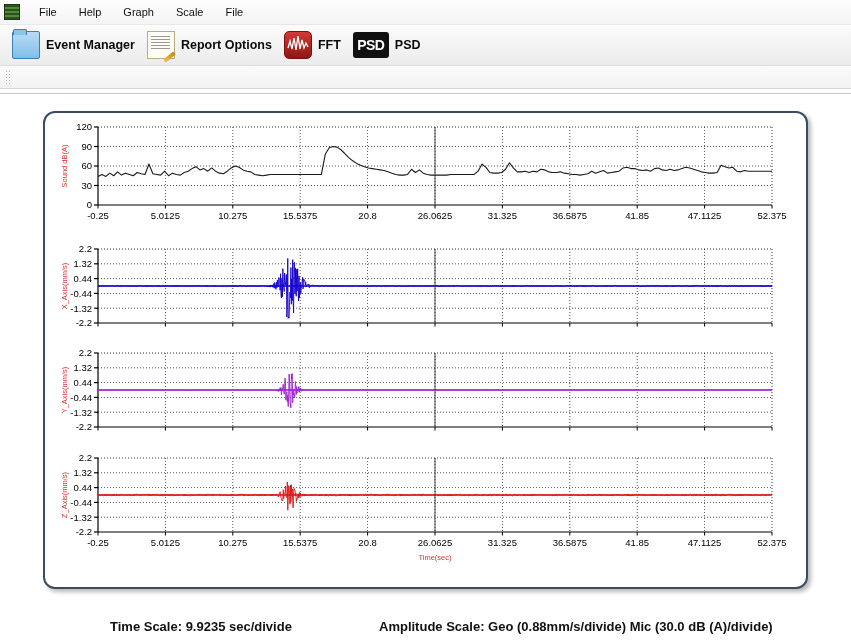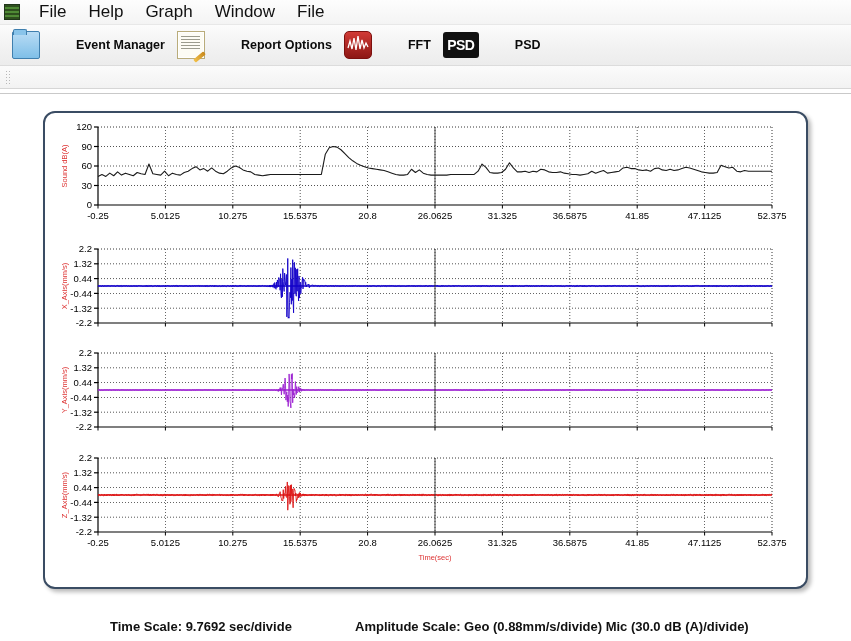--- a/index.html
+++ b/index.html
@@ -20,33 +20,33 @@
   }
   .applogo{
     width:16px;height:16px;margin-right:8px;flex:none;
     background:
       repeating-linear-gradient(0deg,#2e4f1e 0 2px,#4f8a35 2px 4px),
       #37612a;
     border:1px solid #20361a;
     box-sizing:border-box;
   }
   .menuitem{
-    font-size:17px;color:#111;padding:3px 11px;cursor:default;white-space:nowrap;
+    font-size:11px;color:#111;padding:3px 11px;cursor:default;white-space:nowrap;
   }
 
   
   .toolbar{
     height:40px;display:flex;align-items:center;
     background:linear-gradient(to bottom,#fcfcfc 0%,#f2f2f2 55%,#ececec 100%);
     border-bottom:1px solid #dcdcdc;
     padding-left:6px;
   }
   .tbtn{
     display:flex;align-items:center;height:34px;padding:0 5px;cursor:default;
-    border:1px solid transparent;border-radius:3px;gap:30px;
+    border:1px solid transparent;border-radius:3px;
   }
   .tbtn .lbl{font-size:12.5px;color:#0b0b0b;margin-left:6px;white-space:nowrap;font-weight:600;}
   .ticon{width:26px;height:26px;flex:none;position:relative;}
 
   
   .ic-folder{
     background:linear-gradient(to bottom,#b9dcf5 0%,#7fbfe8 100%);
     border:1px solid #3f7fae;border-radius:2px;
   }
   .ic-folder:before{
@@ -124,35 +124,35 @@
     box-sizing:border-box;
   }
   .plots{position:absolute;left:0;top:0;width:765px;height:478px;}
 
   .footer{
     position:absolute;left:0;top:612px;width:851px;height:29px;
     display:flex;align-items:center;
     font-size:13px;font-weight:bold;color:#111;
   }
   .footer .f1{position:absolute;left:110px;}
-  .footer .f2{position:absolute;left:355px;}
+  .footer .f2{position:absolute;left:379px;}
 
   svg text{font-family:"Liberation Sans", sans-serif;}
 </style>
 </head>
 <body>
 
 <div class="app">
 
   <div class="menubar">
     <div class="applogo"></div>
     <div class="menuitem">File</div>
     <div class="menuitem">Help</div>
     <div class="menuitem">Graph</div>
-    <div class="menuitem">Window</div>
+    <div class="menuitem">Scale</div>
     <div class="menuitem">File</div>
   </div>
 
   <div class="toolbar">
 
     <div class="tbtn">
       <div class="ticon ic-folder"></div>
       <div class="lbl">Event Manager</div>
     </div>
 
@@ -398,17 +398,17 @@
           <text x="0" y="0" font-size="7.5" fill="#d33" text-anchor="middle" transform="translate(24,384) rotate(-90)">Z_Axis(mm/s)</text>
           <text x="392" y="449" text-anchor="middle" font-size="7.5" fill="#d33">Time(sec)</text>
           <path d="M55.00,384.38L55.45,384.71L55.90,383.10L56.35,384.13L56.80,383.90L57.25,384.13L57.70,384.70L58.15,384.47L58.60,383.42L59.05,383.43L59.50,384.30L59.95,384.62L60.40,384.75L60.85,384.87L61.29,383.20L61.74,384.48L62.19,384.45L62.64,384.15L63.09,384.17L63.54,384.85L63.99,383.19L64.44,384.41L64.89,383.87L65.34,383.39L65.79,383.77L66.24,383.68L66.69,384.57L67.14,383.16L67.59,383.80L68.04,383.54L68.49,384.64L68.94,384.66L69.39,383.67L69.84,383.10L70.29,384.91L70.74,383.43L71.19,383.27L71.64,384.87L72.09,384.14L72.54,383.94L72.99,383.47L73.43,383.19L73.88,384.88L74.33,384.33L74.78,383.69L75.23,384.84L75.68,384.14L76.13,384.19L76.58,384.62L77.03,383.37L77.48,383.79L77.93,384.11L78.38,383.16L78.83,384.19L79.28,383.13L79.73,383.68L80.18,384.26L80.63,384.20L81.08,384.04L81.53,384.44L81.98,384.25L82.43,383.54L82.88,383.08L83.33,383.54L83.78,384.77L84.23,384.32L84.68,383.74L85.13,383.82L85.58,383.38L86.02,384.34L86.47,383.75L86.92,384.79L87.37,384.31L87.82,384.57L88.27,384.58L88.72,384.89L89.17,383.74L89.62,384.19L90.07,384.58L90.52,384.50L90.97,383.33L91.42,384.64L91.87,383.28L92.32,383.99L92.77,383.48L93.22,383.12L93.67,383.40L94.12,383.79L94.57,383.24L95.02,383.30L95.47,383.86L95.92,383.70L96.37,383.78L96.82,384.28L97.27,384.58L97.72,383.64L98.16,384.35L98.61,384.05L99.06,384.25L99.51,384.05L99.96,383.31L100.41,383.27L100.86,383.60L101.31,383.48L101.76,383.38L102.21,384.05L102.66,383.68L103.11,383.73L103.56,383.24L104.01,383.43L104.46,383.33L104.91,384.17L105.36,383.20L105.81,383.19L106.26,384.79L106.71,384.02L107.16,384.29L107.61,383.10L108.06,384.79L108.51,384.46L108.96,383.63L109.41,383.94L109.86,383.21L110.30,384.23L110.75,383.19L111.20,383.25L111.65,383.84L112.10,383.81L112.55,384.49L113.00,383.51L113.45,383.33L113.90,383.52L114.35,383.33L114.80,383.78L115.25,384.79L115.70,384.12L116.15,384.45L116.60,384.56L117.05,384.88L117.50,383.53L117.95,384.52L118.40,383.51L118.85,384.85L119.30,384.89L119.75,384.84L120.20,383.45L120.65,384.56L121.10,384.41L121.55,383.28L122.00,383.67L122.44,384.74L122.89,384.81L123.34,383.58L123.79,384.41L124.24,383.66L124.69,383.51L125.14,383.60L125.59,383.91L126.04,384.89L126.49,384.01L126.94,383.41L127.39,383.88L127.84,384.89L128.29,384.17L128.74,383.14L129.19,383.77L129.64,383.87L130.09,383.59L130.54,384.68L130.99,384.39L131.44,384.01L131.89,384.89L132.34,384.69L132.79,383.95L133.24,384.45L133.69,383.96L134.14,383.16L134.59,384.27L135.03,383.99L135.48,384.17L135.93,384.90L136.38,383.88L136.83,383.54L137.28,384.12L137.73,383.87L138.18,383.92L138.63,383.63L139.08,384.31L139.53,384.57L139.98,384.63L140.43,384.49L140.88,383.47L141.33,384.75L141.78,384.46L142.23,383.21L142.68,384.88L143.13,383.67L143.58,384.36L144.03,383.94L144.48,384.53L144.93,383.86L145.38,384.57L145.83,384.86L146.28,384.43L146.73,384.89L147.17,384.70L147.62,384.92L148.07,383.50L148.52,384.06L148.97,384.48L149.42,384.12L149.87,384.84L150.32,383.78L150.77,384.14L151.22,384.35L151.67,383.76L152.12,384.21L152.57,384.39L153.02,383.96L153.47,383.59L153.92,384.17L154.37,384.18L154.82,383.13L155.27,384.40L155.72,384.61L156.17,384.52L156.62,383.30L157.07,383.35L157.52,383.39L157.97,384.32L158.42,383.58L158.87,384.24L159.31,384.40L159.76,383.32L160.21,384.37L160.66,384.06L161.11,384.69L161.56,384.30L162.01,383.57L162.46,384.88L162.91,384.01L163.36,384.73L163.81,383.76L164.26,383.08L164.71,383.17L165.16,384.37L165.61,383.94L166.06,383.44L166.51,383.26L166.96,383.12L167.41,384.16L167.86,383.59L168.31,384.45L168.76,383.64L169.21,383.28L169.66,384.62L170.11,384.49L170.56,383.31L171.01,384.24L171.45,383.51L171.90,383.87L172.35,383.81L172.80,384.23L173.25,383.93L173.70,383.95L174.15,383.48L174.60,383.72L175.05,383.60L175.50,384.02L175.95,383.58L176.40,383.37L176.85,383.24L177.30,384.90L177.75,383.78L178.20,383.20L178.65,383.58L179.10,383.88L179.55,384.00L180.00,383.77L180.45,384.92L180.90,384.14L181.35,383.83L181.80,384.31L182.25,384.46L182.70,384.10L183.15,384.50L183.60,383.78L184.04,384.87L184.49,383.88L184.94,383.75L185.39,384.75L185.84,384.38L186.29,384.23L186.74,384.31L187.19,384.63L187.64,383.13L188.09,384.64L188.54,383.19L188.99,384.66L189.44,384.44L189.89,383.11L190.34,383.80L190.79,383.66L191.24,384.08L191.69,384.78L192.14,384.07L192.59,384.18L193.04,384.34L193.49,384.26L193.94,383.83L194.39,384.50L194.84,384.61L195.29,383.34L195.74,383.76L196.18,383.18L196.63,384.23L197.08,383.97L197.53,383.16L197.98,383.55L198.43,383.37L198.88,384.01L199.33,383.16L199.78,383.14L200.23,383.81L200.68,384.80L201.13,383.13L201.58,384.54L202.03,383.45L202.48,383.82L202.93,383.39L203.38,383.90L203.83,384.02L204.28,384.34L204.73,384.79L205.18,383.88L205.63,384.76L206.08,383.40L206.53,384.31L206.98,384.39L207.43,383.99L207.88,383.87L208.32,384.14L208.77,384.07L209.22,384.68L209.67,383.71L210.12,384.73L210.57,383.79L211.02,384.36L211.47,383.38L211.92,383.83L212.37,383.46L212.82,383.14L213.27,384.08L213.72,384.41L214.17,384.79L214.62,384.02L215.07,383.49L215.52,384.47L215.97,384.73L216.42,384.84L216.87,383.33L217.32,384.02L217.77,384.29L218.22,383.21L218.67,384.90L219.12,383.13L219.57,383.54L220.02,383.79L220.46,384.05L220.91,383.18L221.36,384.84L221.81,383.69L222.26,383.57L222.71,384.73L223.16,383.31L223.61,383.80L224.06,383.31L224.51,383.91L224.96,384.17L225.41,384.21L225.86,383.82L226.31,383.77L226.76,384.46L227.21,384.64L227.66,383.15L228.11,384.79L228.56,383.55L229.01,384.19L229.46,383.12L229.91,384.70L230.36,383.24L230.81,383.75L231.26,383.94L231.71,384.12L232.16,383.59L232.61,384.61L233.05,384.15L233.50,382.88L233.95,384.17L234.40,384.85L234.85,384.68L235.30,385.90L235.75,384.73L236.20,382.38L236.65,382.61L237.10,380.69L237.55,384.08L238.00,386.51L238.45,387.67L238.90,389.64L239.35,389.02L239.80,389.69L240.25,378.71L240.70,387.59L241.15,382.69L241.60,382.58L242.05,382.49L242.50,375.38L242.95,384.88L243.40,386.38L243.85,386.27L244.30,370.96L244.75,399.16L245.19,389.24L245.64,374.64L246.09,374.97L246.54,385.55L246.99,393.25L247.44,374.15L247.89,390.75L248.34,373.66L248.79,382.94L249.24,377.94L249.69,389.32L250.14,396.76L250.59,381.28L251.04,377.38L251.49,378.96L251.94,378.86L252.39,384.99L252.84,382.00L253.29,390.54L253.74,387.88L254.19,388.46L254.64,385.14L255.09,382.83L255.54,386.78L255.99,382.57L256.44,381.50L256.89,386.13L257.33,381.95L257.78,384.87L258.23,384.73L258.68,385.34L259.13,383.95L259.58,382.95L260.03,384.45L260.48,382.88L260.93,384.59L261.38,383.23L261.83,384.90L262.28,384.47L262.73,383.06L263.18,384.00L263.63,384.76L264.08,383.85L264.53,384.61L264.98,384.30L265.43,384.15L265.88,384.49L266.33,383.76L266.78,383.64L267.23,384.65L267.68,383.62L268.13,383.41L268.58,384.72L269.03,383.20L269.47,384.14L269.92,384.44L270.37,383.89L270.82,383.37L271.27,384.41L271.72,384.60L272.17,384.31L272.62,383.08L273.07,384.17L273.52,383.62L273.97,383.29L274.42,384.02L274.87,384.51L275.32,384.39L275.77,384.51L276.22,384.72L276.67,383.59L277.12,384.90L277.57,383.99L278.02,384.87L278.47,383.84L278.92,384.82L279.37,383.18L279.82,384.01L280.27,383.71L280.72,384.09L281.17,384.48L281.62,384.84L282.06,383.77L282.51,383.27L282.96,384.79L283.41,383.08L283.86,384.57L284.31,384.39L284.76,384.20L285.21,384.82L285.66,384.92L286.11,384.56L286.56,383.82L287.01,384.31L287.46,383.11L287.91,384.08L288.36,383.51L288.81,384.58L289.26,384.80L289.71,383.78L290.16,383.95L290.61,383.79L291.06,384.27L291.51,383.18L291.96,384.35L292.41,384.74L292.86,384.67L293.31,384.67L293.76,384.92L294.20,384.54L294.65,384.13L295.10,384.83L295.55,384.43L296.00,384.45L296.45,383.28L296.90,383.09L297.35,384.87L297.80,383.25L298.25,384.43L298.70,384.08L299.15,383.21L299.60,384.02L300.05,383.45L300.50,384.26L300.95,383.59L301.40,384.19L301.85,384.73L302.30,384.79L302.75,383.23L303.20,383.29L303.65,383.76L304.10,383.26L304.55,384.65L305.00,384.81L305.45,383.80L305.90,383.55L306.34,384.80L306.79,383.10L307.24,384.86L307.69,384.74L308.14,383.57L308.59,384.78L309.04,384.44L309.49,383.60L309.94,383.39L310.39,384.37L310.84,384.69L311.29,384.18L311.74,384.61L312.19,383.40L312.64,383.58L313.09,383.14L313.54,384.44L313.99,384.71L314.44,384.52L314.89,384.58L315.34,383.10L315.79,383.76L316.24,384.27L316.69,384.35L317.14,383.82L317.59,383.74L318.04,383.91L318.48,383.94L318.93,383.80L319.38,383.46L319.83,383.64L320.28,384.29L320.73,384.33L321.18,384.08L321.63,384.75L322.08,383.41L322.53,383.10L322.98,383.16L323.43,384.72L323.88,384.61L324.33,383.30L324.78,384.43L325.23,384.05L325.68,384.70L326.13,383.40L326.58,383.54L327.03,384.17L327.48,383.12L327.93,383.28L328.38,383.12L328.83,383.35L329.28,384.16L329.73,384.32L330.18,383.46L330.63,383.85L331.07,384.23L331.52,383.16L331.97,384.78L332.42,383.15L332.87,383.81L333.32,383.91L333.77,383.15L334.22,383.83L334.67,383.76L335.12,384.90L335.57,384.30L336.02,384.62L336.47,384.22L336.92,384.42L337.37,384.90L337.82,384.54L338.27,383.80L338.72,384.42L339.17,383.40L339.62,383.84L340.07,383.37L340.52,384.06L340.97,384.01L341.42,383.22L341.87,383.82L342.32,383.65L342.77,384.55L343.21,384.39L343.66,383.13L344.11,384.35L344.56,383.14L345.01,383.26L345.46,383.19L345.91,384.87L346.36,384.17L346.81,383.93L347.26,383.24L347.71,383.51L348.16,383.92L348.61,384.85L349.06,384.10L349.51,384.08L349.96,383.90L350.41,384.75L350.86,384.81L351.31,383.58L351.76,383.52L352.21,384.82L352.66,383.71L353.11,383.57L353.56,384.52L354.01,383.75L354.46,383.16L354.91,383.61L355.35,383.60L355.80,383.73L356.25,383.28L356.70,383.20L357.15,384.92L357.60,384.65L358.05,383.09L358.50,384.65L358.95,383.85L359.40,383.66L359.85,384.74L360.30,383.53L360.75,384.14L361.20,384.10L361.65,383.15L362.10,384.57L362.55,384.25L363.00,383.92L363.45,383.86L363.90,384.23L364.35,384.73L364.80,383.53L365.25,384.26L365.70,384.69L366.15,384.88L366.60,384.16L367.05,384.15L367.49,383.27L367.94,384.39L368.39,384.36L368.84,383.86L369.29,384.36L369.74,383.28L370.19,383.60L370.64,383.30L371.09,384.41L371.54,383.70L371.99,384.84L372.44,383.40L372.89,383.65L373.34,384.22L373.79,383.84L374.24,384.11L374.69,383.17L375.14,384.02L375.59,384.20L376.04,383.18L376.49,383.26L376.94,384.82L377.39,384.22L377.84,383.52L378.29,383.30L378.74,384.83L379.19,384.87L379.64,383.16L380.08,383.27L380.53,383.13L380.98,384.36L381.43,384.12L381.88,384.43L382.33,384.14L382.78,383.45L383.23,384.01L383.68,384.65L384.13,384.34L384.58,384.83L385.03,383.94L385.48,383.49L385.93,383.94L386.38,383.75L386.83,384.91L387.28,384.14L387.73,384.11L388.18,383.98L388.63,383.13L389.08,384.33L389.53,383.92L389.98,383.86L390.43,383.50L390.88,384.73L391.33,384.75L391.78,383.83L392.22,383.63L392.67,384.08L393.12,383.90L393.57,383.42L394.02,383.54L394.47,384.74L394.92,384.77L395.37,384.87L395.82,383.63L396.27,384.43L396.72,383.78L397.17,383.40L397.62,384.50L398.07,384.42L398.52,384.68L398.97,384.36L399.42,383.50L399.87,383.31L400.32,384.80L400.77,383.87L401.22,384.40L401.67,384.03L402.12,384.63L402.57,383.74L403.02,384.60L403.47,384.03L403.92,384.72L404.36,383.58L404.81,384.83L405.26,384.63L405.71,383.49L406.16,383.11L406.61,384.83L407.06,384.92L407.51,383.38L407.96,384.87L408.41,383.37L408.86,384.13L409.31,384.59L409.76,384.67L410.21,383.69L410.66,384.59L411.11,384.12L411.56,383.76L412.01,383.11L412.46,383.35L412.91,384.37L413.36,383.20L413.81,384.05L414.26,384.18L414.71,383.50L415.16,383.96L415.61,383.81L416.06,383.73L416.51,384.43L416.95,384.17L417.40,383.12L417.85,383.21L418.30,384.38L418.75,384.77L419.20,384.73L419.65,383.89L420.10,384.51L420.55,384.72L421.00,384.17L421.45,383.47L421.90,384.54L422.35,383.79L422.80,383.96L423.25,384.48L423.70,384.16L424.15,384.07L424.60,384.48L425.05,384.54L425.50,384.92L425.95,383.17L426.40,383.68L426.85,384.55L427.30,383.80L427.75,384.69L428.20,384.06L428.65,383.84L429.09,384.46L429.54,384.58L429.99,384.71L430.44,384.33L430.89,383.39L431.34,383.96L431.79,383.53L432.24,384.87L432.69,383.50L433.14,384.18L433.59,383.20L434.04,383.18L434.49,384.20L434.94,384.32L435.39,384.32L435.84,384.02L436.29,384.82L436.74,384.00L437.19,384.37L437.64,383.98L438.09,384.46L438.54,384.77L438.99,383.50L439.44,384.14L439.89,384.84L440.34,384.83L440.79,383.23L441.23,383.49L441.68,383.67L442.13,383.33L442.58,383.93L443.03,384.86L443.48,384.60L443.93,384.44L444.38,384.58L444.83,383.89L445.28,384.49L445.73,383.14L446.18,384.30L446.63,384.80L447.08,383.45L447.53,383.15L447.98,384.44L448.43,384.77L448.88,384.81L449.33,383.58L449.78,384.32L450.23,384.63L450.68,383.36L451.13,383.70L451.58,383.28L452.03,383.32L452.48,384.01L452.93,384.25L453.37,384.78L453.82,383.45L454.27,383.34L454.72,383.59L455.17,384.86L455.62,384.59L456.07,383.17L456.52,383.33L456.97,384.15L457.42,383.52L457.87,384.37L458.32,384.05L458.77,384.26L459.22,384.81L459.67,384.57L460.12,383.15L460.57,384.88L461.02,384.54L461.47,384.54L461.92,383.94L462.37,383.97L462.82,383.26L463.27,383.36L463.72,384.59L464.17,383.33L464.62,384.45L465.07,384.72L465.52,384.78L465.96,384.57L466.41,383.87L466.86,384.43L467.31,383.21L467.76,384.14L468.21,384.58L468.66,384.35L469.11,384.47L469.56,384.84L470.01,384.66L470.46,383.63L470.91,383.74L471.36,383.44L471.81,384.63L472.26,384.08L472.71,383.90L473.16,384.17L473.61,384.63L474.06,383.55L474.51,384.88L474.96,383.91L475.41,383.99L475.86,384.16L476.31,384.13L476.76,383.42L477.21,384.10L477.66,384.59L478.10,384.33L478.55,384.28L479.00,383.78L479.45,384.05L479.90,383.56L480.35,384.34L480.80,383.96L481.25,384.85L481.70,383.71L482.15,383.97L482.60,384.28L483.05,383.33L483.50,384.11L483.95,383.67L484.40,383.92L484.85,384.87L485.30,384.08L485.75,384.32L486.20,384.91L486.65,383.91L487.10,384.44L487.55,384.39L488.00,383.39L488.45,384.42L488.90,383.22L489.35,384.73L489.80,383.25L490.24,384.17L490.69,384.06L491.14,383.11L491.59,383.21L492.04,384.31L492.49,383.92L492.94,384.64L493.39,384.05L493.84,383.75L494.29,383.72L494.74,383.83L495.19,384.41L495.64,383.84L496.09,383.63L496.54,383.93L496.99,383.22L497.44,383.94L497.89,383.77L498.34,384.25L498.79,384.17L499.24,383.32L499.69,384.29L500.14,383.83L500.59,384.02L501.04,383.88L501.49,384.26L501.94,384.60L502.38,383.66L502.83,384.06L503.28,383.65L503.73,384.31L504.18,384.46L504.63,383.53L505.08,383.10L505.53,383.89L505.98,383.67L506.43,384.19L506.88,384.91L507.33,383.80L507.78,384.10L508.23,384.24L508.68,383.36L509.13,383.95L509.58,384.88L510.03,384.87L510.48,384.03L510.93,384.74L511.38,384.12L511.83,383.19L512.28,383.72L512.73,384.50L513.18,383.29L513.63,383.11L514.08,384.74L514.53,384.66L514.97,384.60L515.42,383.86L515.87,383.75L516.32,384.12L516.77,383.10L517.22,384.26L517.67,383.76L518.12,384.30L518.57,384.44L519.02,383.80L519.47,383.40L519.92,383.49L520.37,384.59L520.82,384.38L521.27,383.71L521.72,383.12L522.17,383.91L522.62,383.94L523.07,384.25L523.52,383.36L523.97,383.86L524.42,383.44L524.87,383.66L525.32,384.40L525.77,384.34L526.22,384.43L526.67,383.31L527.11,384.70L527.56,384.40L528.01,383.18L528.46,384.41L528.91,384.03L529.36,384.89L529.81,383.59L530.26,383.30L530.71,383.74L531.16,383.75L531.61,384.36L532.06,384.37L532.51,383.68L532.96,383.89L533.41,383.64L533.86,384.26L534.31,383.88L534.76,384.83L535.21,383.49L535.66,384.60L536.11,384.01L536.56,384.58L537.01,384.82L537.46,384.44L537.91,384.05L538.36,384.16L538.81,383.66L539.25,384.45L539.70,383.79L540.15,383.30L540.60,384.42L541.05,384.63L541.50,383.88L541.95,384.86L542.40,384.59L542.85,384.52L543.30,384.80L543.75,384.25L544.20,384.52L544.65,383.23L545.10,383.87L545.55,384.63L546.00,383.10L546.45,383.92L546.90,384.29L547.35,383.71L547.80,384.36L548.25,384.06L548.70,383.87L549.15,384.83L549.60,384.15L550.05,384.87L550.50,384.30L550.95,384.65L551.39,383.17L551.84,383.79L552.29,383.92L552.74,383.73L553.19,383.50L553.64,384.16L554.09,384.78L554.54,384.32L554.99,384.36L555.44,383.26L555.89,383.43L556.34,383.57L556.79,383.20L557.24,384.90L557.69,384.37L558.14,383.14L558.59,384.24L559.04,383.87L559.49,384.54L559.94,383.55L560.39,384.15L560.84,384.09L561.29,383.44L561.74,383.18L562.19,384.31L562.64,383.92L563.09,384.68L563.54,384.76L563.98,383.75L564.43,384.10L564.88,383.74L565.33,383.76L565.78,384.37L566.23,384.00L566.68,384.21L567.13,384.91L567.58,384.04L568.03,383.75L568.48,384.73L568.93,383.53L569.38,384.39L569.83,384.92L570.28,383.44L570.73,384.77L571.18,384.43L571.63,383.97L572.08,383.92L572.53,383.20L572.98,383.90L573.43,383.66L573.88,383.57L574.33,384.54L574.78,383.18L575.23,384.20L575.68,383.13L576.12,383.59L576.57,384.49L577.02,384.01L577.47,384.36L577.92,384.56L578.37,383.71L578.82,384.16L579.27,384.00L579.72,384.57L580.17,384.41L580.62,384.87L581.07,383.94L581.52,383.25L581.97,383.86L582.42,383.69L582.87,383.83L583.32,384.66L583.77,383.61L584.22,383.28L584.67,384.58L585.12,383.14L585.57,384.77L586.02,384.27L586.47,384.71L586.92,383.44L587.37,384.50L587.82,384.69L588.26,383.95L588.71,384.90L589.16,384.50L589.61,383.09L590.06,384.55L590.51,384.62L590.96,384.84L591.41,383.51L591.86,383.39L592.31,383.88L592.76,383.91L593.21,383.65L593.66,383.18L594.11,383.42L594.56,384.70L595.01,384.33L595.46,383.59L595.91,384.25L596.36,384.66L596.81,383.95L597.26,383.31L597.71,384.24L598.16,383.71L598.61,384.02L599.06,384.35L599.51,384.24L599.96,384.72L600.40,383.22L600.85,384.41L601.30,384.03L601.75,383.22L602.20,383.49L602.65,384.58L603.10,384.45L603.55,384.43L604.00,384.66L604.45,384.32L604.90,384.29L605.35,384.21L605.80,384.41L606.25,384.62L606.70,383.98L607.15,384.56L607.60,383.44L608.05,383.12L608.50,383.37L608.95,384.62L609.40,383.98L609.85,383.27L610.30,384.83L610.75,383.85L611.20,384.04L611.65,383.54L612.10,384.53L612.55,383.48L612.99,384.45L613.44,384.49L613.89,384.10L614.34,383.25L614.79,384.24L615.24,384.45L615.69,384.43L616.14,384.46L616.59,383.97L617.04,383.99L617.49,383.66L617.94,384.20L618.39,384.91L618.84,383.80L619.29,384.51L619.74,384.10L620.19,383.98L620.64,384.06L621.09,383.99L621.54,384.33L621.99,384.85L622.44,383.93L622.89,384.87L623.34,383.45L623.79,383.54L624.24,384.56L624.69,384.41L625.13,383.74L625.58,384.77L626.03,384.08L626.48,384.34L626.93,384.34L627.38,384.63L627.83,383.60L628.28,384.05L628.73,383.36L629.18,383.76L629.63,384.51L630.08,383.33L630.53,383.25L630.98,384.45L631.43,384.05L631.88,383.68L632.33,384.47L632.78,384.90L633.23,383.51L633.68,383.71L634.13,383.08L634.58,384.14L635.03,383.84L635.48,384.65L635.93,384.04L636.38,384.09L636.83,383.94L637.27,383.98L637.72,384.00L638.17,384.55L638.62,383.13L639.07,384.92L639.52,384.22L639.97,384.68L640.42,383.61L640.87,384.50L641.32,384.80L641.77,383.67L642.22,384.53L642.67,383.29L643.12,384.65L643.57,384.23L644.02,384.37L644.47,384.30L644.92,383.73L645.37,383.20L645.82,384.39L646.27,384.47L646.72,383.42L647.17,383.35L647.62,383.10L648.07,384.21L648.52,384.20L648.97,383.97L649.41,384.75L649.86,384.59L650.31,384.86L650.76,383.32L651.21,383.43L651.66,383.41L652.11,383.38L652.56,384.83L653.01,383.49L653.46,383.42L653.91,384.56L654.36,383.60L654.81,383.72L655.26,384.19L655.71,384.13L656.16,383.42L656.61,383.28L657.06,384.48L657.51,383.35L657.96,384.79L658.41,383.86L658.86,384.61L659.31,384.32L659.76,384.05L660.21,384.26L660.66,384.79L661.11,384.17L661.56,384.04L662.00,383.26L662.45,384.85L662.90,383.90L663.35,383.46L663.80,384.46L664.25,384.00L664.70,384.57L665.15,383.32L665.60,384.60L666.05,383.32L666.50,384.11L666.95,384.02L667.40,384.26L667.85,383.18L668.30,383.41L668.75,384.63L669.20,383.26L669.65,384.65L670.10,384.24L670.55,384.78L671.00,383.79L671.45,384.47L671.90,383.40L672.35,383.20L672.80,384.79L673.25,384.50L673.70,383.31L674.14,383.38L674.59,384.39L675.04,384.10L675.49,383.70L675.94,384.71L676.39,383.84L676.84,384.64L677.29,384.92L677.74,383.50L678.19,384.87L678.64,384.69L679.09,383.09L679.54,383.44L679.99,384.20L680.44,383.13L680.89,384.89L681.34,383.57L681.79,383.67L682.24,384.43L682.69,384.38L683.14,384.78L683.59,384.00L684.04,383.64L684.49,384.13L684.94,384.00L685.39,383.16L685.84,383.54L686.28,383.52L686.73,383.19L687.18,383.48L687.63,383.50L688.08,384.40L688.53,383.10L688.98,383.29L689.43,384.33L689.88,383.92L690.33,384.46L690.78,383.85L691.23,384.67L691.68,383.43L692.13,384.01L692.58,384.75L693.03,384.51L693.48,384.39L693.93,383.46L694.38,384.60L694.83,383.39L695.28,384.24L695.73,384.90L696.18,383.26L696.63,384.36L697.08,384.92L697.53,384.29L697.98,383.11L698.42,384.64L698.87,383.55L699.32,383.76L699.77,384.58L700.22,383.56L700.67,384.59L701.12,383.36L701.57,383.74L702.02,384.12L702.47,383.75L702.92,383.22L703.37,384.63L703.82,384.41L704.27,384.29L704.72,383.74L705.17,383.30L705.62,384.38L706.07,383.75L706.52,383.98L706.97,383.39L707.42,384.73L707.87,383.50L708.32,383.60L708.77,384.59L709.22,383.95L709.67,384.25L710.12,383.86L710.57,384.23L711.01,384.54L711.46,383.73L711.91,384.77L712.36,384.37L712.81,383.95L713.26,383.08L713.71,383.96L714.16,384.40L714.61,384.30L715.06,384.10L715.51,384.61L715.96,383.91L716.41,384.45L716.86,384.75L717.31,383.74L717.76,384.33L718.21,383.92L718.66,383.65L719.11,384.36L719.56,383.22L720.01,383.40L720.46,383.57L720.91,383.28L721.36,384.36L721.81,384.53L722.26,383.15L722.71,384.50L723.15,384.85L723.60,383.90L724.05,383.18L724.50,383.68L724.95,383.68L725.40,383.50L725.85,384.43L726.30,383.61L726.75,383.30L727.20,383.63L727.65,384.03L728.10,383.54L728.55,383.21L729.00,383.40" fill="none" stroke="#dd1414" stroke-width="0.9"></path>
           <line x1="55" y1="384" x2="729" y2="384" stroke="#dd1414" stroke-width="1.6"></line>
           <line x1="392" y1="347" x2="392" y2="421" stroke="#333" stroke-width="0.9"></line>
         </g>
       </svg>
   </div>
 
   <div class="footer">
-    <div class="f1">Time Scale: 9.7692 sec/divide</div>
+    <div class="f1">Time Scale: 9.9235 sec/divide</div>
     <div class="f2">Amplitude Scale: Geo (0.88mm/s/divide) Mic (30.0 dB (A)/divide)</div>
   </div>
 
 </div>
 
 </body></html>

